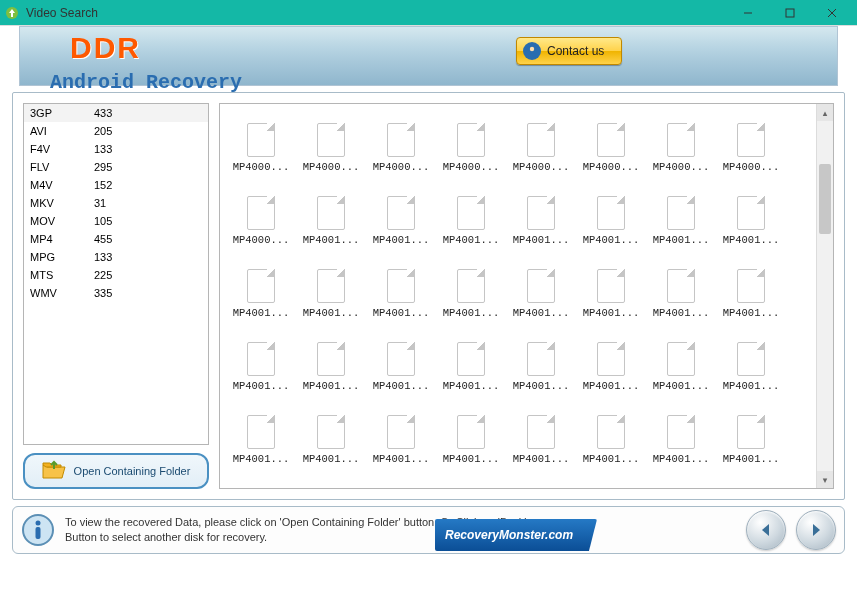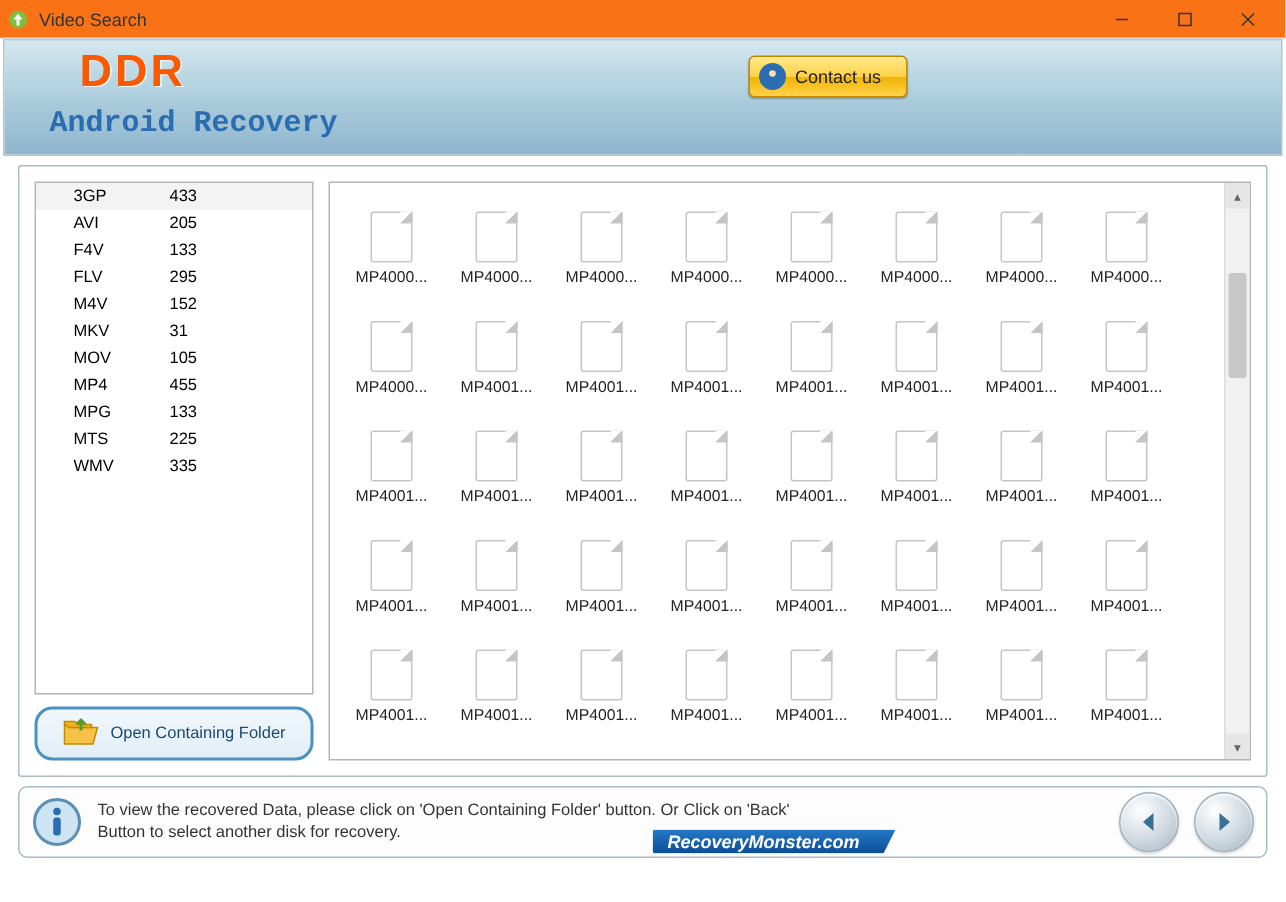--- a/index.html
+++ b/index.html
@@ -1,60 +1,60 @@
 <!DOCTYPE html>
 <html><head>
 <meta charset="utf-8">
 <style>
 * { box-sizing: border-box; margin: 0; padding: 0; }
 body { font-family: "Segoe UI", Tahoma, sans-serif; font-size: 12px; background: #fff; width: 857px; height: 601px; overflow: hidden; }
 
-.titlebar { height: 26px; background: #f97316; border-bottom: 1px solid #ddd; display: flex; align-items: center; padding: 0 4px; }
+.titlebar { height: 26px; background: #14b8a6; border-bottom: 1px solid #ddd; display: flex; align-items: center; padding: 0 4px; }
 .titlebar .app-icon { width: 16px; height: 16px; margin-right: 6px; }
 .titlebar .title { flex: 1; font-size: 12px; color: #333; }
 .titlebar .win-btn { width: 42px; height: 26px; display: flex; align-items: center; justify-content: center; color: #333; }
 
-.header-band { height: 78px; background: linear-gradient(180deg, #d5e8ef 0%, #b8d5e3 35%, #a7c8da 60%, #8fb6cd 100%); position: relative; border: 1px solid #b0c4d4; margin: 0 2px; }
+.header-band { height: 60px; background: linear-gradient(180deg, #d5e8ef 0%, #b8d5e3 35%, #a7c8da 60%, #8fb6cd 100%); position: relative; border: 1px solid #b0c4d4; margin: 0 19px; }
 .logo-text { position: absolute; left: 50px; top: 4px; font-family: Arial Black, Arial, sans-serif; font-size: 30px; font-weight: 900; color: #fe5900; letter-spacing: 2px; text-shadow: 1px 1px 0 #fff; }
 .subtitle { position: absolute; left: 30px; top: 44px; font-family: Liberation Mono, monospace; font-size: 20px; font-weight: bold; color: #2a6db0; }
 .contact-btn { position: absolute; left: 496px; top: 10px; width: 106px; height: 28px; background: linear-gradient(180deg, #ffe98a, #ffd24a 50%, #f0b400 51%, #ffd24a); border: 1px solid #c08800; border-radius: 4px; display: flex; align-items: center; padding: 0 6px; box-shadow: 0 1px 1px rgba(0,0,0,0.3); }
 .contact-btn .ico { width: 18px; height: 18px; border-radius: 50%; background: #2a6db0; margin-right: 6px; display:flex; align-items:center; justify-content:center;}
 .contact-btn .lbl { font-size: 12px; color: #222; }
 
 .main-frame { border: 1px solid #a8bbc8; margin: 6px 12px; padding: 10px; height: 408px; display: flex; gap: 10px; border-radius: 2px; }
 
 .left-col { width: 186px; display: flex; flex-direction: column; }
 .table-wrap { border: 1px solid #b5b5b5; flex: 1; background: #fff; overflow: hidden; }
 .thead { display: flex; background: linear-gradient(#fdfdfd,#efefef); border-bottom: 1px solid #c8c8c8; }
 .thead .th { padding: 4px 6px; font-size: 11px; border-right: 1px solid #d5d5d5; }
 .thead .th:first-child { width: 64px; }
 .thead .th:last-child { flex: 1; border-right: none; }
 .trow { display: flex; height: 18px; align-items: center; }
 .trow .td { padding: 1px 6px; font-size: 11px; }
-.trow .td:first-child { width: 64px; margin-left: 19px; }
+.trow .td:first-child { width: 64px; }
 .trow.sel { background: #f3f3f3; }
 
 .open-btn { margin-top: 8px; height: 36px; border: 2px solid #4a90c2; background: linear-gradient(#f0f7fb,#e2eef7); display: flex; align-items: center; justify-content: center; gap: 8px; cursor: pointer; border-radius:12px;}
 .open-btn .lbl { font-size: 11px; color: #1a4a70; }
 
 .files-pane { flex: 1; border: 1px solid #b5b5b5; background: #fff; position: relative; overflow: hidden; display:flex;}
 .files-scroll { flex:1; overflow:hidden; padding: 2px 0 0 6px; display: flex; flex-wrap: wrap; align-content: flex-start; }
-.file-item { width: 62px; height: 66px; display: flex; flex-direction: column; align-items: center; justify-content: flex-end; margin: 1px 4px 6px 4px; }
+.file-item { width: 62px; height: 66px; display: flex; flex-direction: column; align-items: center; justify-content: flex-end; margin: 1px 4px 6px 4px; font-family: Liberation Mono, monospace; }
 .file-ico { width: 28px; height: 34px; border: 1px solid #c5c5c5; border-radius: 2px; background: #fff; position: relative; margin-bottom: 4px; }
 .file-ico::before { content:""; position:absolute; top:-1px; right:-1px; width:8px; height:8px; background:linear-gradient(135deg,#fff 48%, #c5c5c5 50%); }
 .file-lbl { font-size: 10.5px; color: #222; white-space: nowrap; }
 .vscroll { width: 17px; background: #f1f1f1; border-left: 1px solid #dcdcdc; position: relative; }
 .vscroll .up,.vscroll .down{height:17px;background:#e6e6e6;display:flex;align-items:center;justify-content:center;font-size:9px;color:#666;}
 .vscroll .down{position:absolute;bottom:0;left:0;right:0;}
 .vscroll .thumb{position:absolute;left:2px;right:2px;top:60px;height:70px;background:#c7c7c7;border-radius:2px;}
 
 .footer-bar { margin: 0 12px; height: 48px; border: 1px solid #a8bbc8; border-radius: 6px; display: flex; align-items: center; padding: 0 8px; gap: 10px; position: relative; background:#fdfdfd;}
 .info-ico { width: 34px; height: 34px; }
 .footer-text { font-size: 11px; color: #333; width: 490px; line-height: 1.35; }
-.brand-badge { position: absolute; left: 422px; bottom: 2px; height: 16px; padding: 0 24px 0 10px; background: linear-gradient(#2579c5,#0b4e96); color: #fff; font-size: 12px; font-weight: bold; font-style: italic; display: flex; align-items: center; border-radius: 2px; clip-path: polygon(0 0,100% 0,95% 100%,0 100%); text-align: right;}
+.brand-badge { position: absolute; left: 422px; bottom: 2px; height: 32px; padding: 0 24px 0 10px; background: linear-gradient(#2579c5,#0b4e96); color: #fff; font-size: 12px; font-weight: bold; font-style: italic; display: flex; align-items: center; border-radius: 2px; clip-path: polygon(0 0,100% 0,95% 100%,0 100%); text-align: right;}
 .nav-btn { width: 40px; height: 40px; border-radius: 50%; background: radial-gradient(circle at 35% 30%, #fff, #cfd9e0 55%, #a4b3bf); border: 1px solid #9fb0bd; display: flex; align-items: center; justify-content: center; margin-left: 4px; box-shadow: inset 0 1px 2px #fff, 0 1px 2px rgba(0,0,0,0.2); }
 .nav-btn svg{width:18px;height:18px;}
 .nav-group{position:absolute;right:8px;display:flex;gap:6px;}
 </style>
 </head>
 <body>
 
 <div class="titlebar">
   <span class="app-icon">
     <svg viewBox="0 0 16 16">

